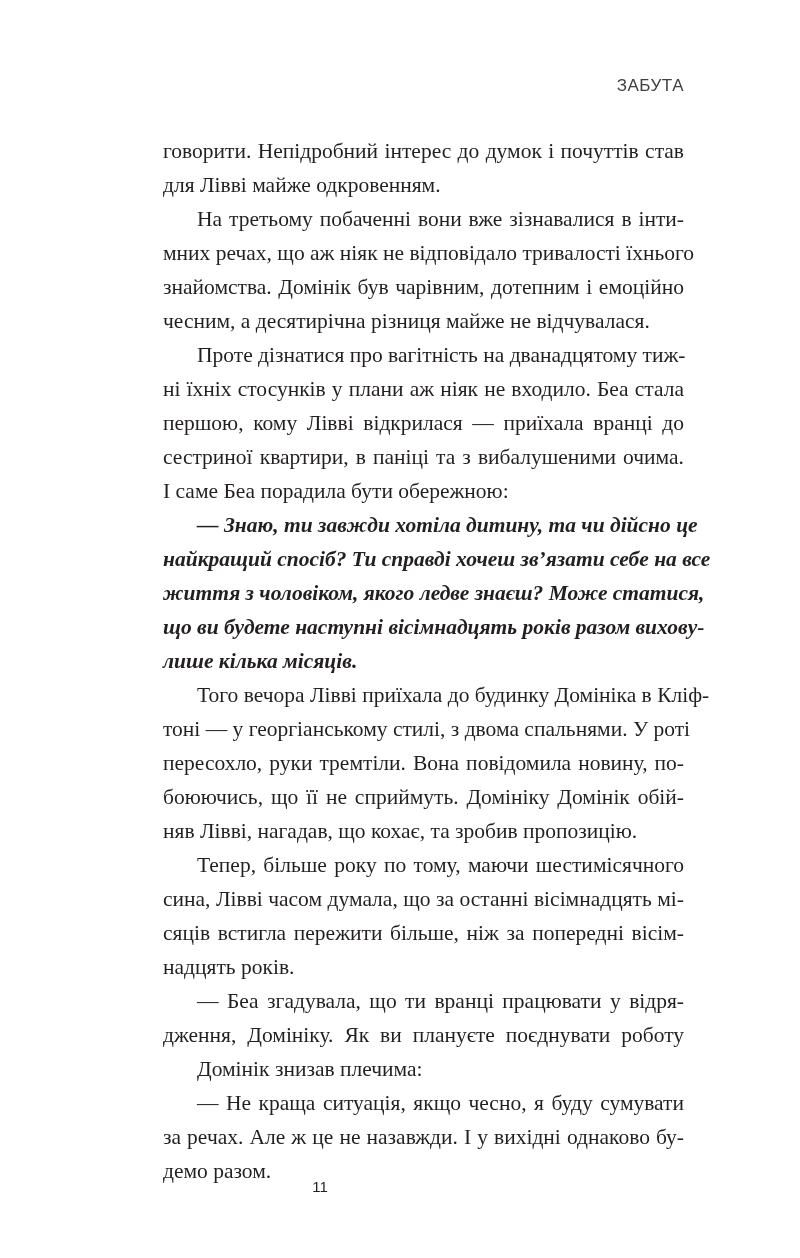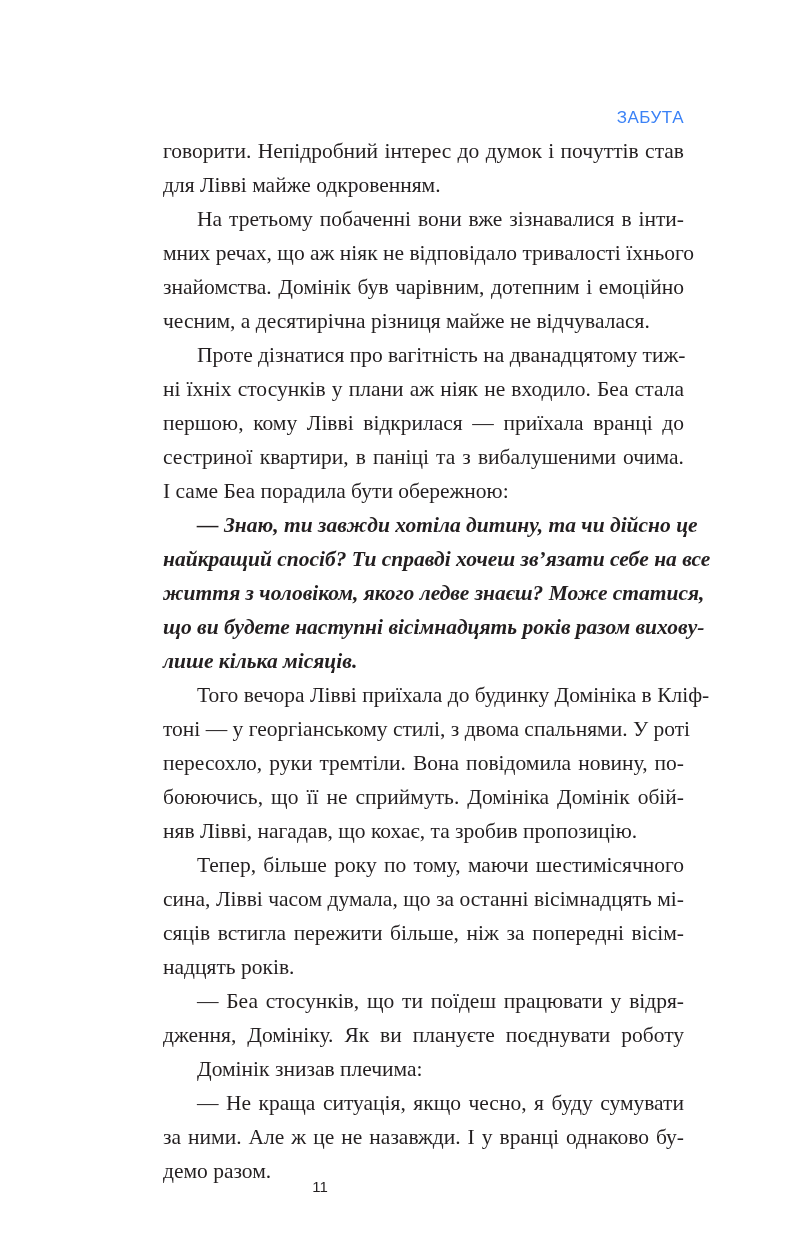--- a/index.html
+++ b/index.html
@@ -1,20 +1,20 @@
 <!DOCTYPE html>
 <html><head>
 <meta charset="utf-8">
 <style>
   html, body { margin: 0; padding: 0; background: #ffffff; }
   body { width: 800px; height: 1258px; position: relative; overflow: hidden; }
   .running-head {
     position: absolute; top: 76px; right: 116px;
     font-family: "Liberation Sans", sans-serif;
-    font-size: 17px; letter-spacing: 0.5px; color: #3b82f6; margin-top: 32px;
+    font-size: 17px; letter-spacing: 0.5px; color: #404040;
   }
   .text-block {
     position: absolute; left: 116px; top: 134px; width: 568px;
     font-family: "Liberation Serif", serif;
     font-size: 21.5px; line-height: 34px; color: #231f20;
   }
   .line { display: block; white-space: nowrap; height: 34px; text-align: justify; text-align-last: justify; margin-left: 47px; }
   .line.last { text-align-last: left; }
   .line.indent { padding-left: 34px; }
   .line.italic { font-style: italic; font-weight: bold; }
@@ -41,27 +41,27 @@
     <span class="line">сестриної квартири, в паніці та з вибалушеними очима.</span>
     <span class="line last">І саме Беа порадила бути обережною:</span>
     <span class="line indent italic">— Знаю, ти завжди хотіла дитину, та чи дійсно це</span>
     <span class="line italic">найкращий спосіб? Ти справді хочеш зв’язати себе на все</span>
     <span class="line italic">життя з чоловіком, якого ледве знаєш? Може статися,</span>
     <span class="line italic">що ви будете наступні вісімнадцять років разом вихову-</span>
     <span class="line italic last">лише кілька місяців.</span>
     <span class="line indent">Того вечора Лівві приїхала до будинку Домініка в Кліф-</span>
     <span class="line">тоні — у георгіанському стилі, з двома спальнями. У роті</span>
     <span class="line">пересохло, руки тремтіли. Вона повідомила новину, по-</span>
-    <span class="line">боюючись, що її не сприймуть. Домініка Домінік обій-</span>
+    <span class="line">боюючись, що її не сприймуть. Домініку Домінік обій-</span>
     <span class="line last">няв Лівві, нагадав, що кохає, та зробив пропозицію.</span>
     <span class="line indent">Тепер, більше року по тому, маючи шестимісячного</span>
     <span class="line">сина, Лівві часом думала, що за останні вісімнадцять мі-</span>
     <span class="line">сяців встигла пережити більше, ніж за попередні вісім-</span>
     <span class="line last">надцять років.</span>
-    <span class="line indent">— Беа стосунків, що ти поїдеш працювати у відря-</span>
+    <span class="line indent">— Беа згадувала, що ти вранці працювати у відря-</span>
     <span class="line">дження, Домініку. Як ви плануєте поєднувати роботу</span>
     <span class="line indent last">Домінік знизав плечима:</span>
     <span class="line indent">— Не краща ситуація, якщо чесно, я буду сумувати</span>
-    <span class="line">за ними. Але ж це не назавжди. І у вранці однаково бу-</span>
+    <span class="line">за речах. Але ж це не назавжди. І у вихідні однаково бу-</span>
     <span class="line last">демо разом.</span>
   </div>
 
 <div class="folio">11</div>
 
 </body></html>

